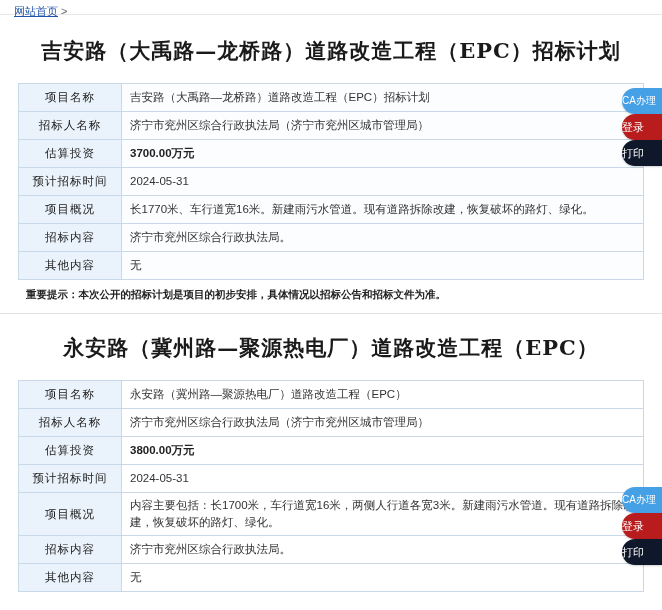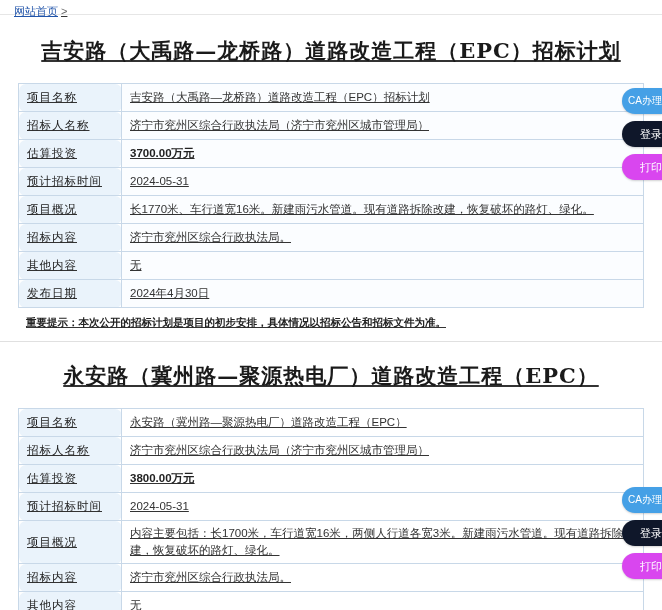--- a/index.html
+++ b/index.html
@@ -14,21 +14,20 @@
     font-size: 12px;
     color: #333333;
     overflow: hidden;
     position: relative;
   }
   .page {
     position: relative;
     width: 662px;
     height: 434px;
     background: #ffffff;
-    text-decoration: underline;
   }
 
   
   .breadcrumb {
     padding: 4px 0 3px 14px;
     font-size: 11px;
     color: #444;
     border-bottom: 1px solid #e6e6e6;
     background: #fff;
     height: 15px;
@@ -77,25 +76,24 @@
     padding: 4px 8px;
     font-size: 11.5px;
     line-height: 17px;
     vertical-align: middle;
     color: #333;
     height: 19px;
   }
   table.info td.label {
     width: 86px;
     background: #eaf3fb;
-    text-align: left;
+    text-align: center;
     letter-spacing: 1px;
     color: #222;
     white-space: nowrap;
-    border-radius: 7px;
   }
   table.info td.value {
     background: #fbfdff;
     text-align: left;
   }
   .doc2 table.info td.value {
     background: #ffffff;
   }
   .doc2 table.info td.label {
     background: #eaf3fb;
@@ -123,42 +121,42 @@
   
   .side-btns {
     position: absolute;
     right: 0;
     width: 40px;
     z-index: 20;
   }
   .side-btn {
     width: 40px;
     height: 26px;
-    margin-bottom: 7px;
+    margin-bottom: 0;
     border-radius: 13px 0 0 13px;
     background: #4aa3e8;
     color: #ffffff;
     font-size: 11px;
     line-height: 26px;
-    text-align: right;
+    text-align: left;
     cursor: pointer;
     box-shadow: 0 1px 2px rgba(0,0,0,0.18);
     overflow: hidden;
     white-space: nowrap;
     letter-spacing: 0;
   }
   .side-btn.ca {
     background: #45a0e6;
     font-size: 10px;
   }
   .side-btn.login {
+    background: #b91c1c;
+  }
+  .side-btn.print {
     background: #0f172a;
-  }
-  .side-btn.print {
-    background: #d946ef;
   }
   .side-btns-1 { top: 88px; }
   .side-btns-2 { top: 487px; }
 </style>
 </head>
 <body>
 
 <div class="page">
 
   <div class="breadcrumb">
@@ -190,24 +188,20 @@
           <td class="value">长1770米、车行道宽16米。新建雨污水管道。现有道路拆除改建，恢复破坏的路灯、绿化。</td>
         </tr>
         <tr>
           <td class="label">招标内容</td>
           <td class="value">济宁市兖州区综合行政执法局。</td>
         </tr>
         <tr>
           <td class="label">其他内容</td>
           <td class="value">无</td>
         </tr>
-        <tr>
-          <td class="label">发布日期</td>
-          <td class="value">2024年4月30日</td>
-        </tr>
       </tbody>
     </table>
     <div class="tip">重要提示：本次公开的招标计划是项目的初步安排，具体情况以招标公告和招标文件为准。</div>
   </div>
 
   <div class="divider"></div>
 
   <div class="doc doc2">
     <div class="doc-title">永安路（冀州路—聚源热电厂）道路改造工程（EPC）</div>
     <table class="info">

